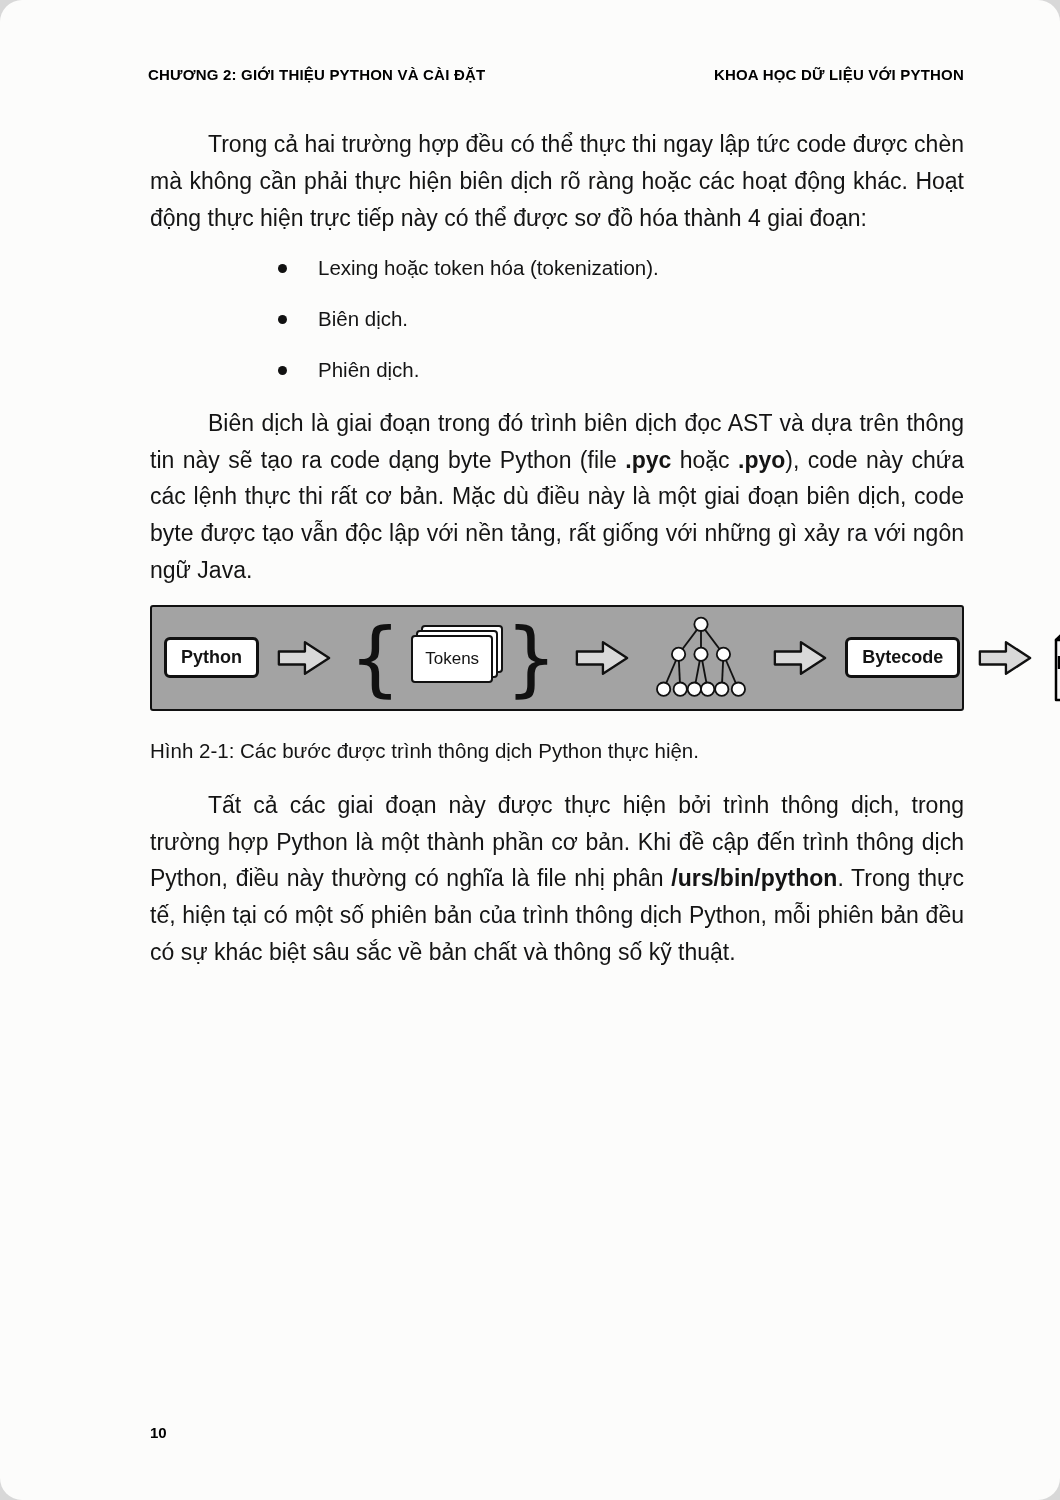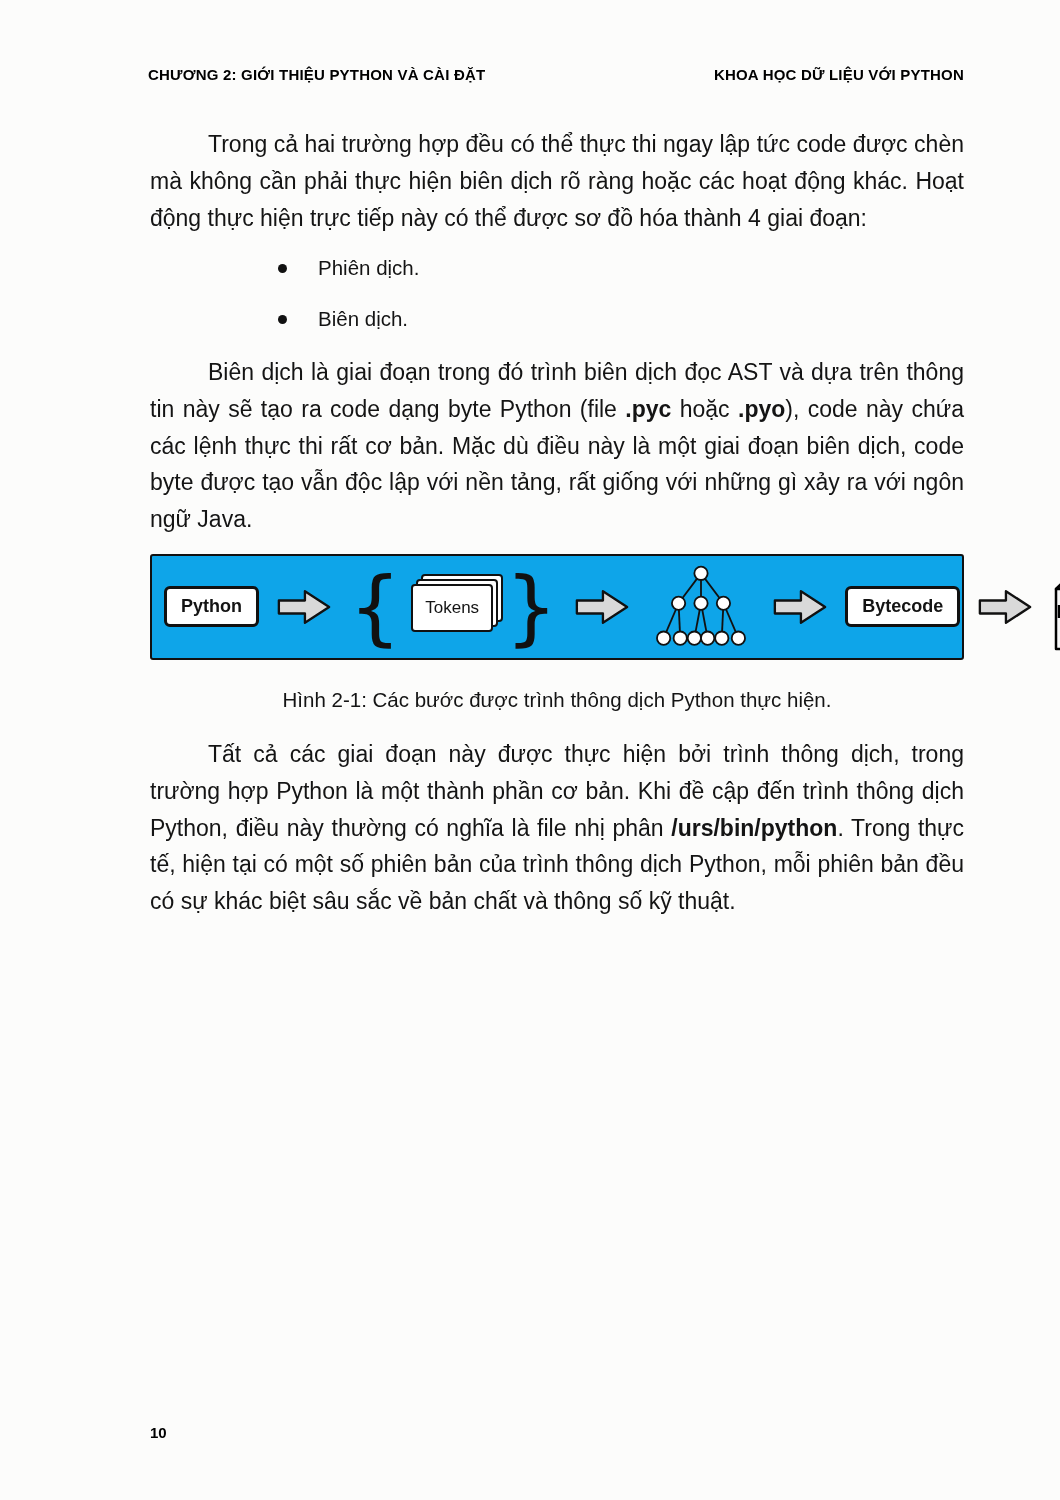--- a/index.html
+++ b/index.html
@@ -6,20 +6,21 @@
   html, body { background: #d8d8d8; }
   .page {
     position: relative;
     width: 1060px;
     height: 1500px;
     margin: 0 auto;
     background: #fcfcfb;
     font-family: "Liberation Sans", sans-serif;
     color: #141414;
     overflow: hidden;
+    border-radius: 22px;
   }
   .header {
     position: absolute;
     top: 66px; left: 148px; right: 96px;
     display: flex;
     justify-content: space-between;
     align-items: baseline;
     font-size: 15px;
     font-weight: bold;
     letter-spacing: 0.2px;
@@ -59,21 +60,21 @@
   }
   .figure-box {
     display: flex;
     align-items: center;
     justify-content: space-between;
     height: 106px;
     margin-top: 16px;
     padding: 0 12px;
     border: 2.5px solid #111;
     border-radius: 3px;
-    background: #0ea5e9;
+    background: #a3a3a3;
     gap: 18px;
   }
   .fig-node {
     border: 3px solid #111;
     border-radius: 6px;
     background: #fff;
     padding: 7px 14px;
     font-size: 18px;
     font-weight: bold;
     white-space: nowrap;
@@ -119,21 +120,21 @@
   .pvm-label {
     position: absolute;
     left: 6px; top: 40px;
     width: 76px;
     text-align: left;
     font-size: 19px;
     font-weight: bold;
     color: #000;
   }
   .caption {
-    text-align: center;
+    text-align: left;
     font-size: 20.5px;
     margin: 28px 0 24px 0;
   }
   .page-number {
     position: absolute;
     top: 1424px;
     left: 150px;
     font-size: 15px;
     font-weight: bold;
     color: #000;
@@ -147,22 +148,23 @@
   <header class="header">
     <span>CHƯƠNG 2: GIỚI THIỆU PYTHON VÀ CÀI ĐẶT</span>
     <span>KHOA HỌC DỮ LIỆU VỚI PYTHON</span>
   </header>
 
   <main class="content">
 
     <p class="para indent">Trong cả hai trường hợp đều có thể thực thi ngay lập tức code được chèn mà không cần phải thực hiện biên dịch rõ ràng hoặc các hoạt động khác. Hoạt động thực hiện trực tiếp này có thể được sơ đồ hóa thành 4 giai đoạn:</p>
 
     <ul class="bullets">
+      <li>Lexing hoặc token hóa (tokenization).</li>
+      <li>Biên dịch.</li>
       <li>Phiên dịch.</li>
-      <li>Biên dịch.</li>
     </ul>
 
 
 
     <p class="para indent"><span>Biên dịch là giai đoạn trong đó trình biên dịch đọc AST và dựa trên thông tin này sẽ tạo ra code dạng byte Python (file </span><span class="bold">.pyc</span><span> hoặc </span><span class="bold">.pyo</span><span>), code này chứa các lệnh thực thi rất cơ bản. Mặc dù điều này là một giai đoạn biên dịch, code byte được tạo vẫn độc lập với nền tảng, rất giống với những gì xảy ra với ngôn ngữ Java.</span></p>
 
 
     <figure class="figure-box">
 
       <div class="fig-node">

